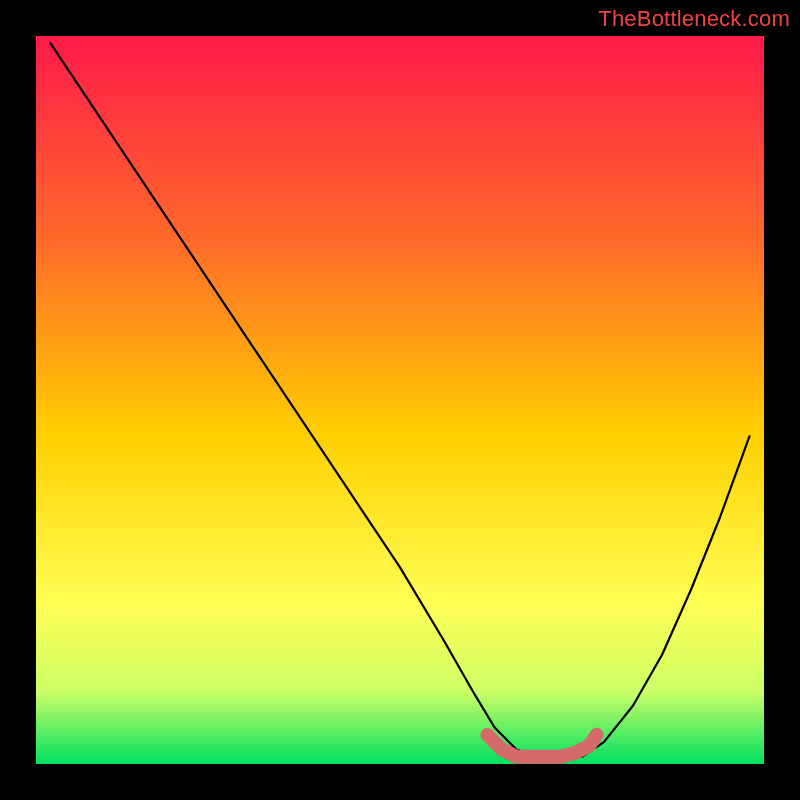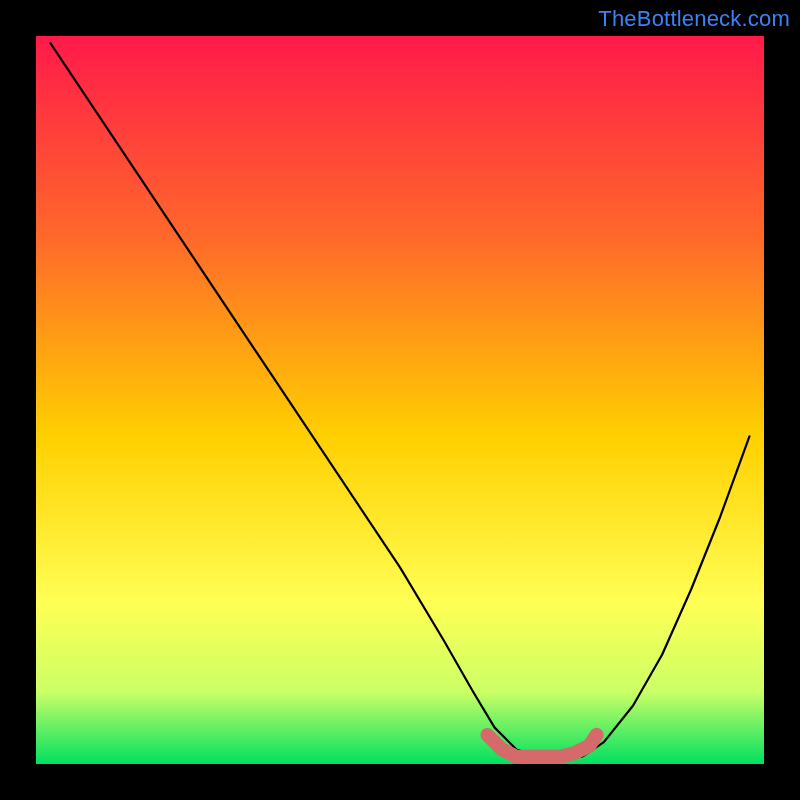--- a/index.html
+++ b/index.html
@@ -29,21 +29,21 @@
     position: absolute;
     left: 0;
     top: 0;
     width: 728px;
     height: 728px;
   }
   .watermark {
     position: absolute;
     top: 6px;
     right: 10px;
-    color: #3b82f6;
+    color: #ef4444;
     font-size: 22px;
     font-weight: 500;
     letter-spacing: 0.2px;
     user-select: none;
   }
   svg { display: block; }
 </style>
 </head>
 <body>
 

